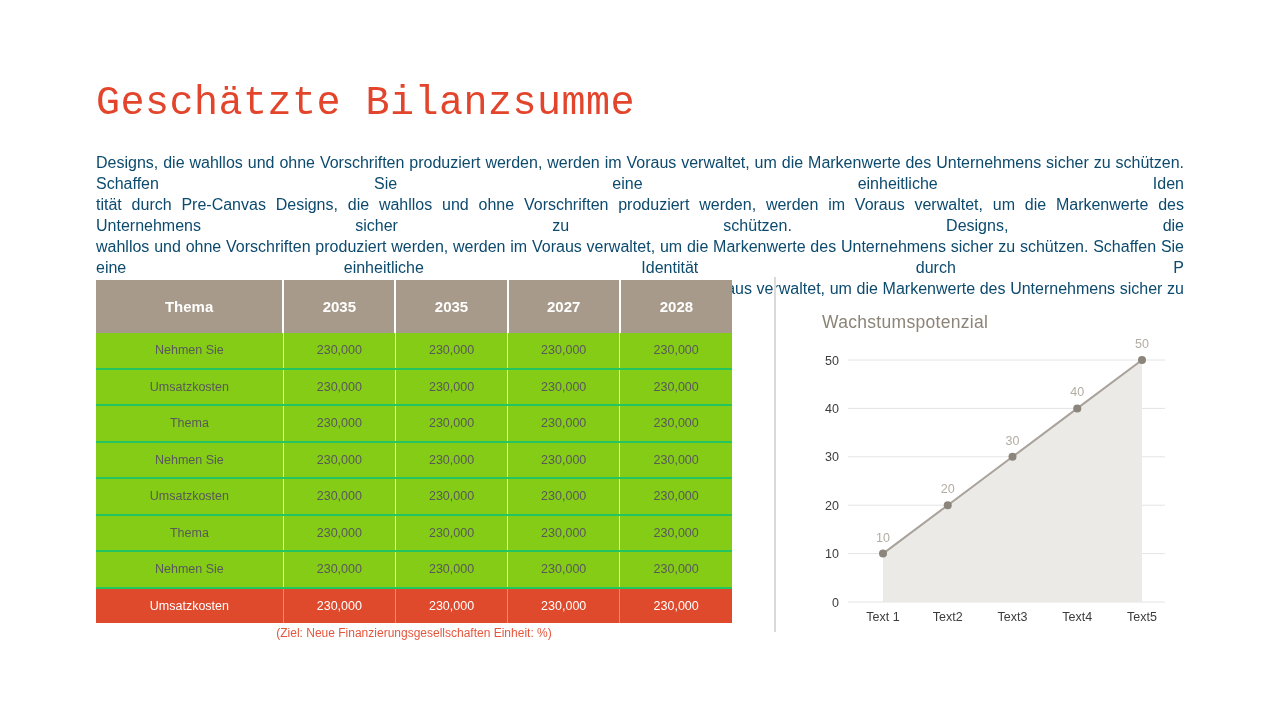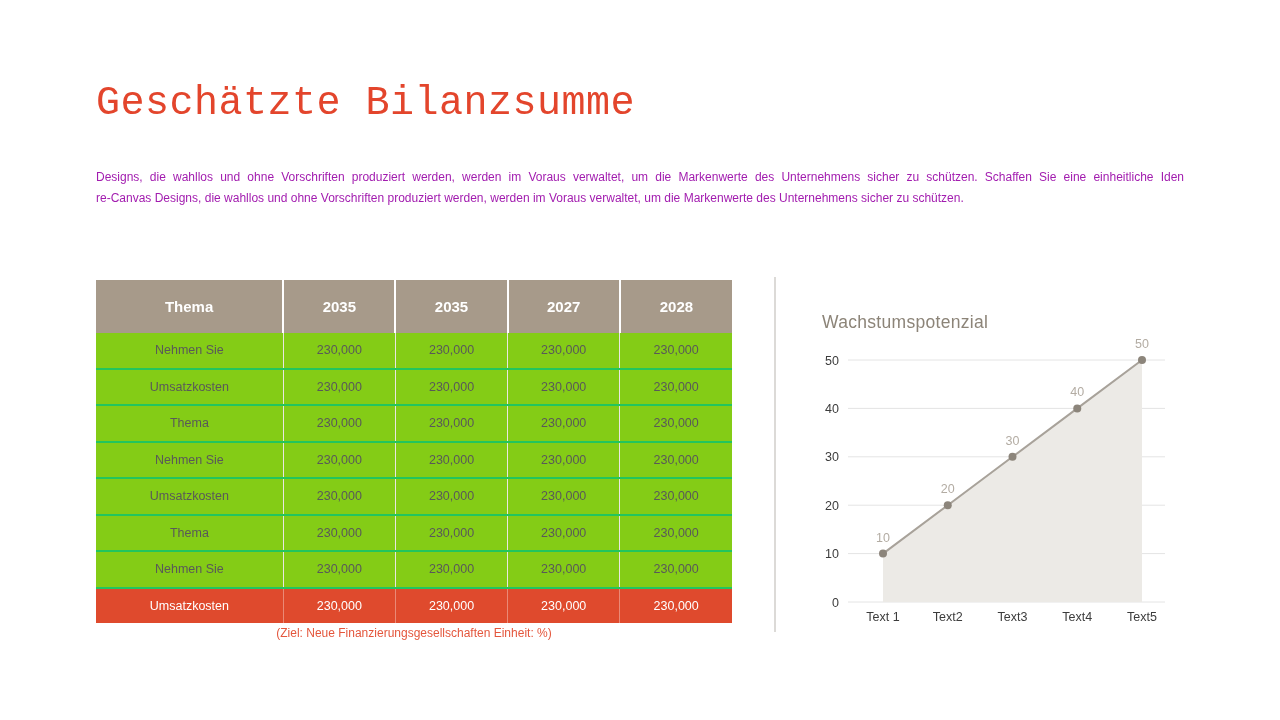--- a/index.html
+++ b/index.html
@@ -7,21 +7,21 @@
     position:relative;width:1280px;height:720px;background:#ffffff;overflow:hidden;
     font-family:"Liberation Sans",sans-serif;
   }
   .slide-title{
     position:absolute;left:96px;top:82px;margin:0;
     font-family:Liberation Mono, monospace;font-weight:400;
     font-size:40px;line-height:1.1;color:#E3452C;letter-spacing:0.5px;
   }
   .paragraph{
     position:absolute;left:96px;top:152px;width:1088px;
-    font-size:12px;line-height:21px;color:#a21caf;margin-top:15px;
+    font-size:16px;line-height:21px;color:#0c4a6e;
   }
   .para-line{text-align:justify;text-align-last:justify;white-space:normal;}
   .para-line:last-child{text-align-last:left;}
   .data-table{
     position:absolute;left:96px;top:280px;width:636px;
     border-collapse:collapse;table-layout:fixed;
   }
   .data-table col.c-label{width:187px;}
   .data-table col.c-year{width:112px;}
   .data-table th{
@@ -58,20 +58,22 @@
 </style>
 </head>
 <body>
 
 <div class="slide">
 
   <h1 class="slide-title">Geschätzte Bilanzsumme</h1>
 
   <div class="paragraph" id="paragraph">
       <div class="para-line">Designs, die wahllos und ohne Vorschriften produziert werden, werden im Voraus verwaltet, um die Markenwerte des Unternehmens sicher zu schützen. Schaffen Sie eine einheitliche Iden</div>
+      <div class="para-line">tität durch Pre-Canvas Designs, die wahllos und ohne Vorschriften produziert werden, werden im Voraus verwaltet, um die Markenwerte des Unternehmens sicher zu schützen. Designs, die</div>
+      <div class="para-line">wahllos und ohne Vorschriften produziert werden, werden im Voraus verwaltet, um die Markenwerte des Unternehmens sicher zu schützen. Schaffen Sie eine einheitliche Identität durch P</div>
       <div class="para-line">re-Canvas Designs, die wahllos und ohne Vorschriften produziert werden, werden im Voraus verwaltet, um die Markenwerte des Unternehmens sicher zu schützen.</div>
     </div>
 
   <table class="data-table">
     <colgroup id="table-colgroup">
         <col class="c-label">
         <col class="c-year">
         <col class="c-year">
         <col class="c-year">
         <col class="c-year">

